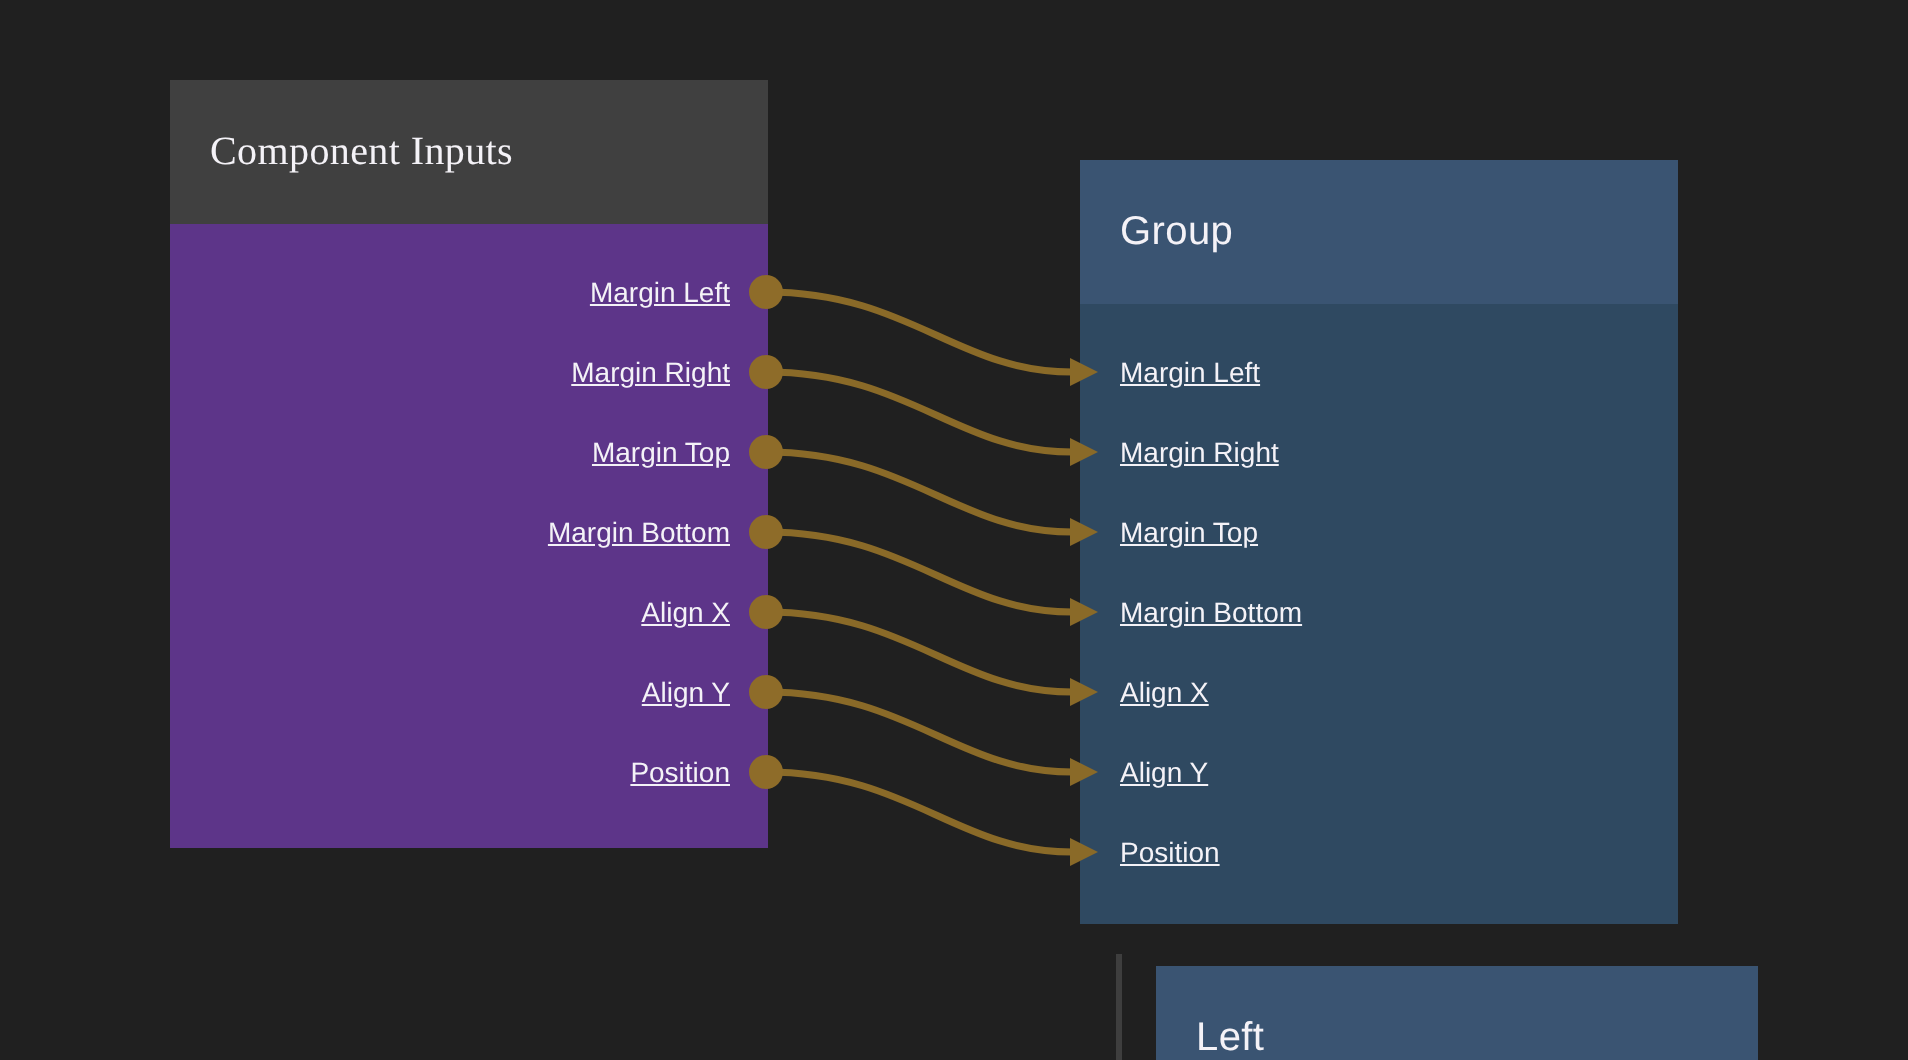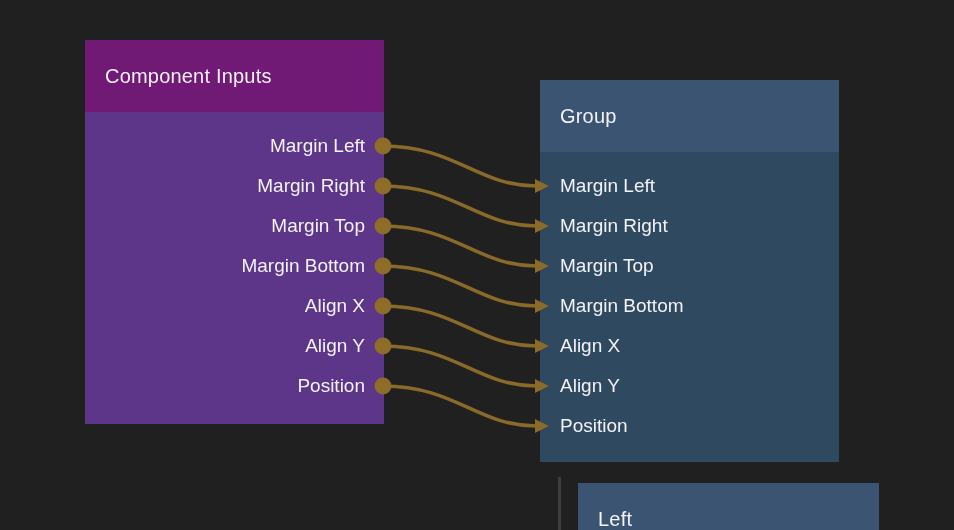--- a/index.html
+++ b/index.html
@@ -25,21 +25,22 @@
     font-size: 20px;
     letter-spacing: 0.2px;
   }
   .node-body {
     padding-top: 14px;
   }
   .port-row {
     height: 40px;
     display: flex;
     align-items: center;
-    font-size: 19px;
+    font-size: 14px;
+    text-decoration: underline;
   }
   .port-row.output { justify-content: flex-end; padding-right: 19px; }
   .port-row.input  { justify-content: flex-start; padding-left: 20px; }
 
   #node-component-inputs { left: 85px;  top: 40px;  width: 299px; height: 384px; }
   #node-group            { left: 540px; top: 80px;  width: 299px; height: 382px; }
   #node-text             { left: 578px; top: 483px; width: 301px; height: 72px; }
 
   svg.wires {
     position: absolute;
@@ -49,21 +50,21 @@
     z-index: 5;
   }
   svg.wires * { pointer-events: auto; }
 </style>
 </head>
 <body>
 
 <div class="canvas" style="background: rgb(32, 32, 32); color: rgb(244, 242, 247);">
 
   <div class="node" id="node-component-inputs" style="background: rgb(93, 53, 137);">
-    <div class="node-header" style="background: #701a75;">
+    <div class="node-header" style="background: #404040; font-family: Liberation Serif, serif;">
       <span>Component Inputs</span>
     </div>
     <div class="node-body" id="ci-body">
         <div class="port-row output">Margin Left</div>
         <div class="port-row output">Margin Right</div>
         <div class="port-row output">Margin Top</div>
         <div class="port-row output">Margin Bottom</div>
         <div class="port-row output">Align X</div>
         <div class="port-row output">Align Y</div>
         <div class="port-row output">Position</div>

